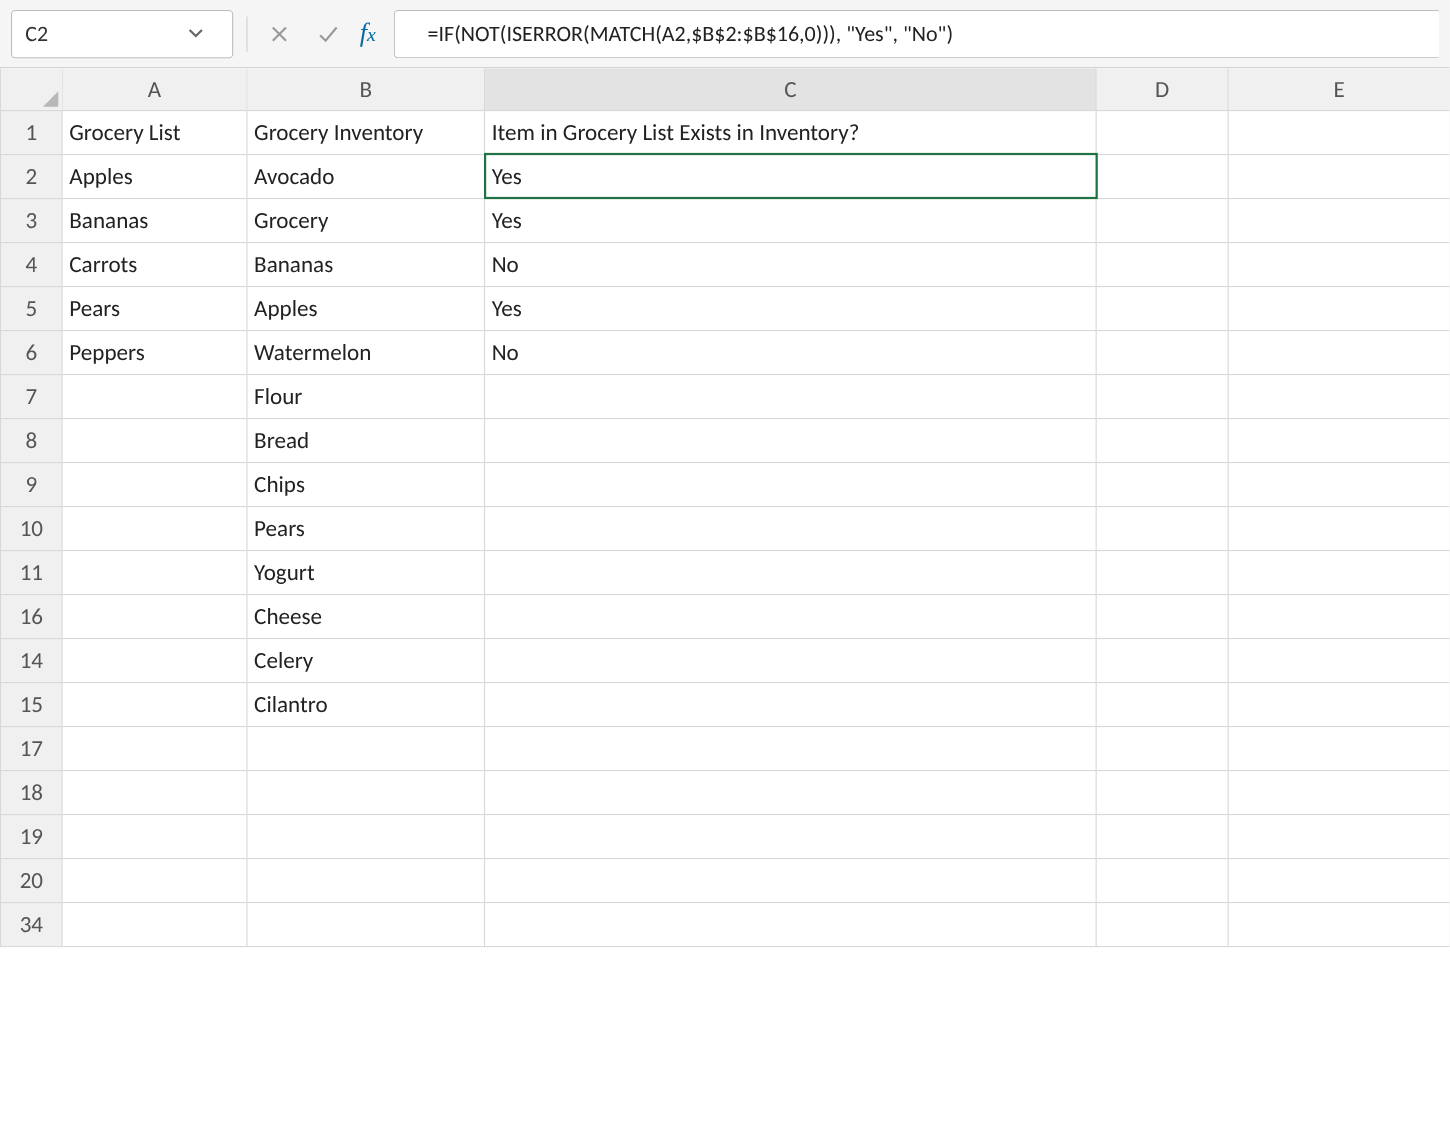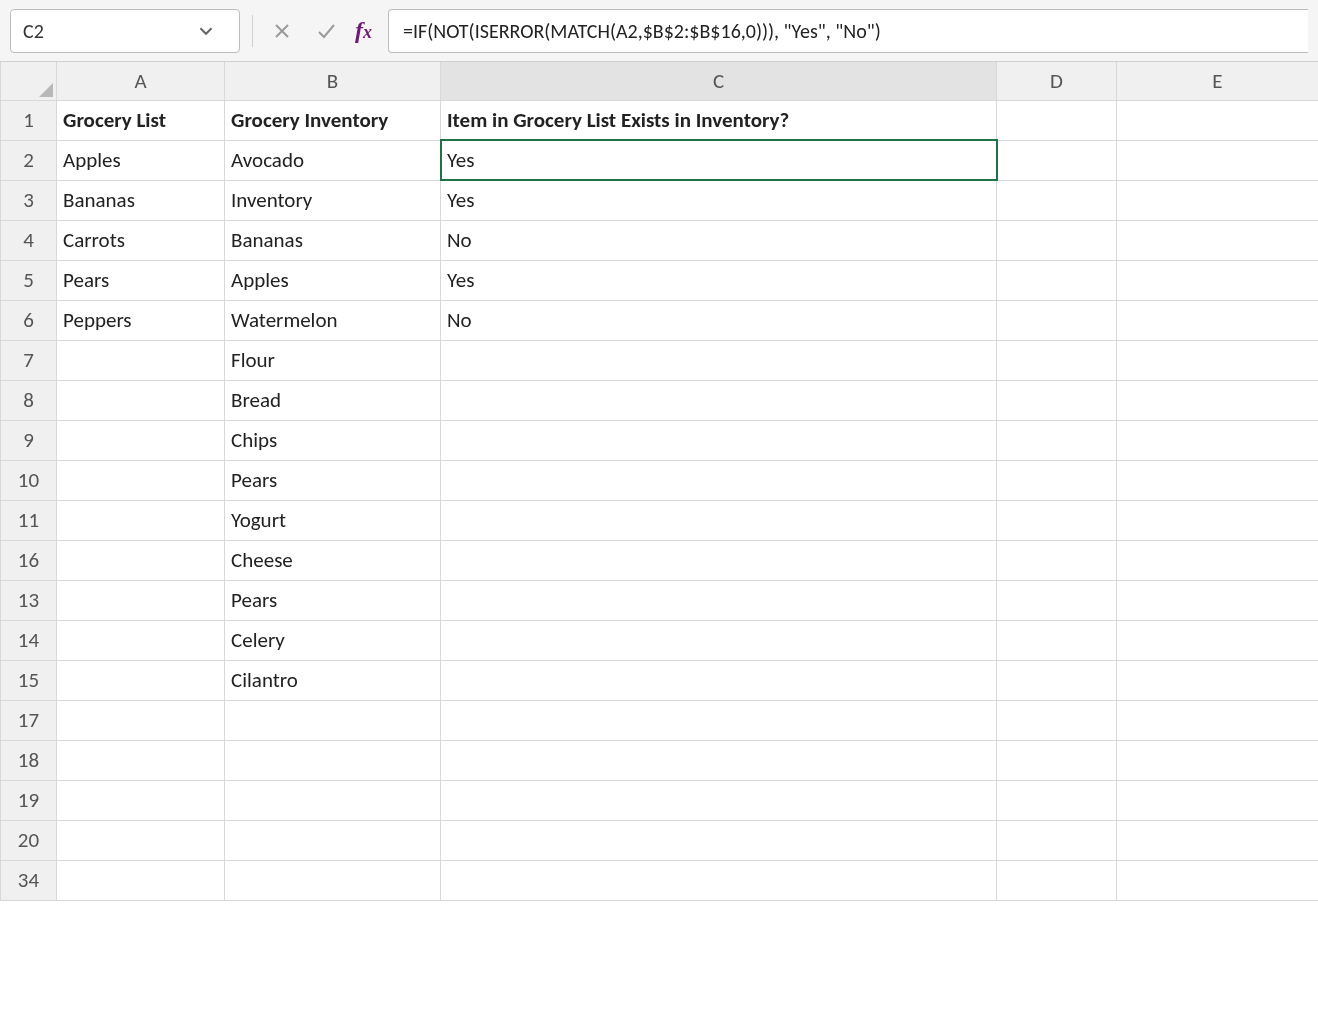--- a/index.html
+++ b/index.html
@@ -25,21 +25,21 @@
     right: 0;
     height: 62px;
     background: #f5f5f5;
     border-bottom: 1px solid #d0d0d0;
     display: flex;
     align-items: center;
     padding: 8px 10px 8px 10px;
     gap: 10px;
   }
   .name-box {
-    width: 230px;
+    width: 202px;
     height: 44px;
     background: #ffffff;
     border: 1px solid #bdbdbd;
     border-radius: 4px;
     display: flex;
     align-items: center;
     justify-content: space-between;
     padding: 0 26px 0 12px;
     font-size: 20px;
     color: #333;
@@ -60,33 +60,32 @@
     align-items: center;
     justify-content: center;
     color: #9a9a9a;
     font-size: 22px;
   }
   .fb-icon svg { display:block; }
   .fx-label {
     font-family: "Times New Roman", serif;
     font-style: italic;
     font-size: 24px;
-    color: #701a75;
+    color: #0369a1;
     padding: 0 6px 0 2px;
-    font-weight: bold;
   }
   .formula-input {
     flex: 1;
     height: 44px;
     background: #ffffff;
     border: 1px solid #bdbdbd;
     border-top-left-radius: 4px;
     border-bottom-left-radius: 4px;
     border-right: none;
-    padding: 0 14px;
+    padding: 0 30px;
     font-size: 20px;
     color: #222;
     display: flex;
     align-items: center;
     white-space: nowrap;
     overflow: hidden;
   }
 
   
   .grid-wrap {
@@ -141,21 +140,21 @@
   }
   
   table.grid td.rowhdr {
     background: #f0f0f0;
     color: #555;
     text-align: center;
     font-weight: normal;
   }
   
   tr.data-header td.cell {
-    font-weight: bold;
+    font-weight: normal;
   }
   
   col.c-rowhdr { width: 56px; }
   col.c-a { width: 168px; }
   col.c-b { width: 216px; }
   col.c-c { width: 556px; }
   col.c-d { width: 120px; }
   col.c-e { width: 202px; }
   
   th.colhdr.sel {
@@ -233,21 +232,21 @@
           <td class="rowhdr sel">2</td>
           <td class="cell">Apples</td>
           <td class="cell">Avocado</td>
           <td class="cell active">Yes</td>
           <td class="cell"></td>
           <td class="cell"></td>
         </tr>
         <tr>
           <td class="rowhdr">3</td>
           <td class="cell">Bananas</td>
-          <td class="cell">Inventory</td>
+          <td class="cell">Grocery</td>
           <td class="cell">Yes</td>
           <td class="cell"></td>
           <td class="cell"></td>
         </tr>
         <tr>
           <td class="rowhdr">4</td>
           <td class="cell">Carrots</td>
           <td class="cell">Bananas</td>
           <td class="cell">No</td>
           <td class="cell"></td>
@@ -311,28 +310,20 @@
         </tr>
         <tr>
           <td class="rowhdr">16</td>
           <td class="cell"></td>
           <td class="cell">Cheese</td>
           <td class="cell"></td>
           <td class="cell"></td>
           <td class="cell"></td>
         </tr>
         <tr>
-          <td class="rowhdr">13</td>
-          <td class="cell"></td>
-          <td class="cell">Pears</td>
-          <td class="cell"></td>
-          <td class="cell"></td>
-          <td class="cell"></td>
-        </tr>
-        <tr>
           <td class="rowhdr">14</td>
           <td class="cell"></td>
           <td class="cell">Celery</td>
           <td class="cell"></td>
           <td class="cell"></td>
           <td class="cell"></td>
         </tr>
         <tr>
           <td class="rowhdr">15</td>
           <td class="cell"></td>

